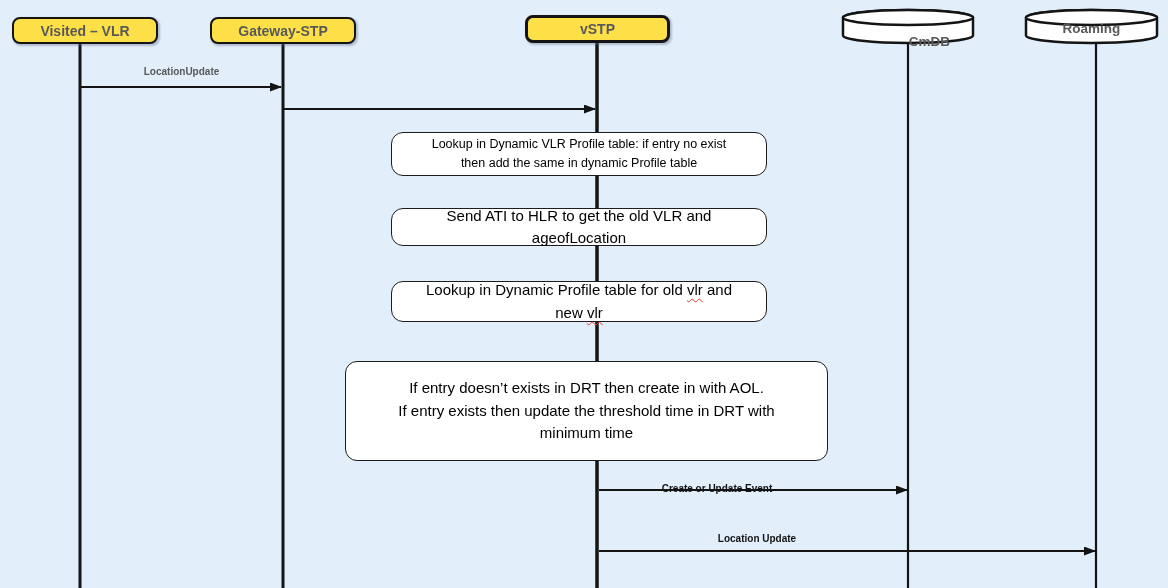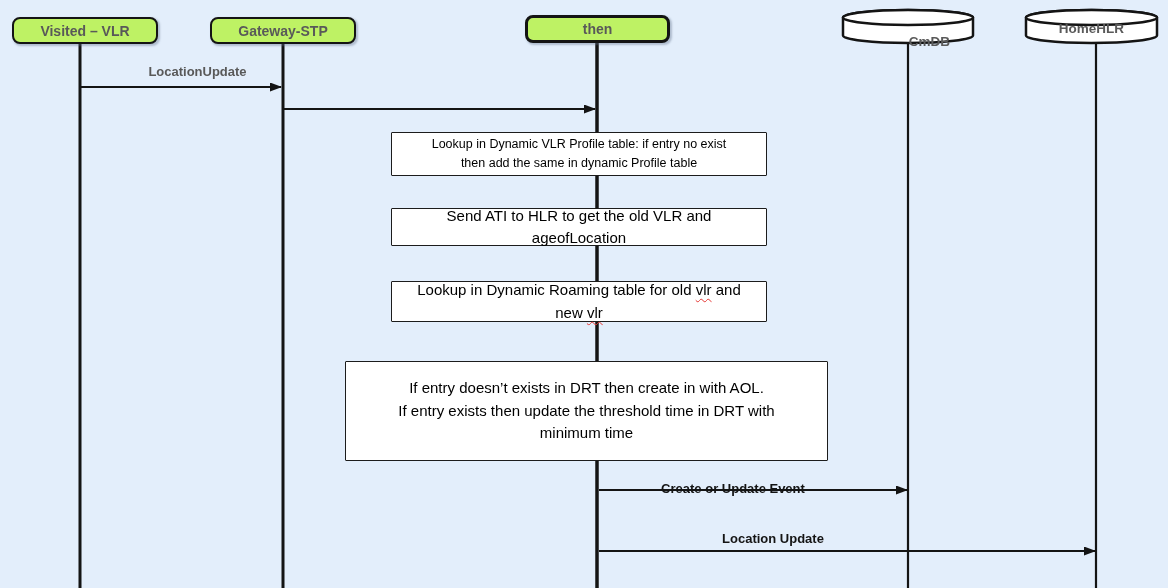--- a/index.html
+++ b/index.html
@@ -11,21 +11,21 @@
     font-family: "Liberation Sans", sans-serif;
     overflow: hidden;
   }
   .layer { position: absolute; left: 0; top: 0; }
   .lifeline { stroke: #141414; }
   .msg-line { stroke: #141414; stroke-width: 1.8; }
   .shape-stroke { stroke: #141414; fill: #ffffff; }
   .actor-box {
     position: absolute;
     box-sizing: border-box;
-    background: #bef264;
+    background: #fde047;
     border: 2.5px solid #141414;
     border-radius: 8px;
     display: flex;
     align-items: center;
     justify-content: center;
     font-weight: bold;
     font-size: 14px;
     color: #595959;
     box-shadow: 1.5px 1.5px 2px rgba(100,115,140,0.40);
   }
@@ -37,42 +37,41 @@
     justify-content: center;
     font-weight: bold;
     font-size: 13.5px;
     color: #595959;
   }
   .note {
     position: absolute;
     box-sizing: border-box;
     background: #ffffff;
     border: 1.4px solid #1c1c1c;
-    border-radius: 1px;
+    border-radius: 12px;
     display: flex;
     align-items: center;
     justify-content: center;
     text-align: center;
     color: #000000;
   }
   .note-text { white-space: pre-line; line-height: 1.5; }
   .squiggle {
     text-decoration: underline;
     text-decoration-style: wavy;
     text-decoration-color: #e53935;
     text-decoration-thickness: 1px;
     text-underline-offset: 3px;
   }
   .msg-label {
     position: absolute;
     text-align: center;
     font-weight: bold;
-    font-size: 13px;
+    font-size: 10px;
     line-height: 18px;
-    padding-left: 16px;
   }
   .msg-label.gray { color: #595959; }
   .msg-label.dark { color: #141414; }
 </style>
 </head>
 <body>
 
 <div class="stage">
 
   <svg class="layer" width="1168" height="588" viewBox="0 0 1168 588">
@@ -103,40 +102,40 @@
     </g>
   </svg>
 
   <div class="actor-box" style="left:12px; top:17px; width:146px; height:27px;">
     <span>Visited – VLR</span>
   </div>
   <div class="actor-box" style="left:210px; top:17px; width:146px; height:27px;border-radius:8px;">
     <span>Gateway-STP</span>
   </div>
   <div class="actor-box thick" style="left:525px; top:15px; width:145px; height:28px;">
-    <span>then</span>
+    <span>vSTP</span>
   </div>
 
   <div class="db-label" style="left:843px; top:29px; width:117px; height:25px;padding-left:28px;">CmDB</div>
-  <div class="db-label" style="left:1026px; top:16px; width:131px; height:25px;">HomeHLR</div>
+  <div class="db-label" style="left:1026px; top:16px; width:131px; height:25px;">Roaming</div>
 
   <div class="msg-label gray" style="left:80px; top:63px; width:203px;">LocationUpdate</div>
   <div class="msg-label dark" style="left:600px; top:480px; width:234px;">Create or Update Event</div>
   <div class="msg-label dark" style="left:600px; top:530px; width:314px;">Location Update</div>
 
   <div class="note" style="left:391px; top:132px; width:376px; height:44px; font-size:12.5px;">
     <span class="note-text">Lookup in Dynamic VLR Profile table: if entry no exist
 then add the same in dynamic Profile table</span>
   </div>
   <div class="note" style="left:391px; top:208px; width:376px; height:38px; font-size:15px;">
     <span class="note-text">Send ATI to HLR to get the old VLR and
 ageofLocation</span>
   </div>
   <div class="note" style="left:391px; top:281px; width:376px; height:41px; font-size:15px;">
-    <span class="note-text"><span>Lookup in Dynamic Roaming table for old </span><span class="squiggle">vlr</span><span> and
+    <span class="note-text"><span>Lookup in Dynamic Profile table for old </span><span class="squiggle">vlr</span><span> and
 new </span><span class="squiggle">vlr</span></span>
   </div>
   <div class="note" style="left:345px; top:361px; width:483px; height:100px; font-size:15px;">
     <span class="note-text">If entry doesn’t exists in DRT then create in with AOL.
 If entry exists then update the threshold time in DRT with
 minimum time</span>
   </div>
 
 </div>
 

